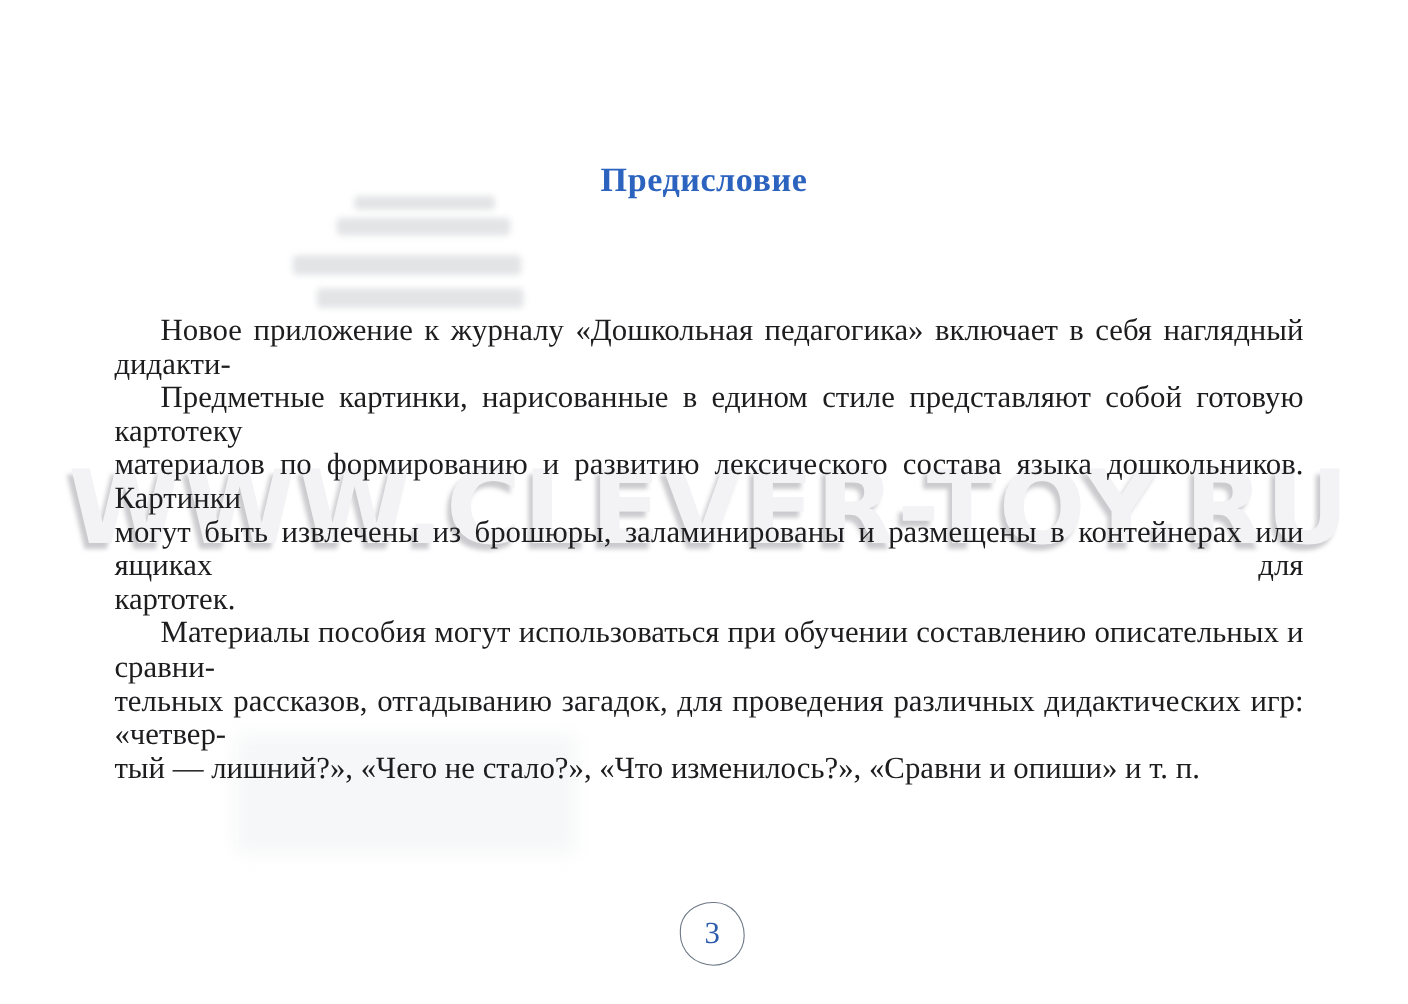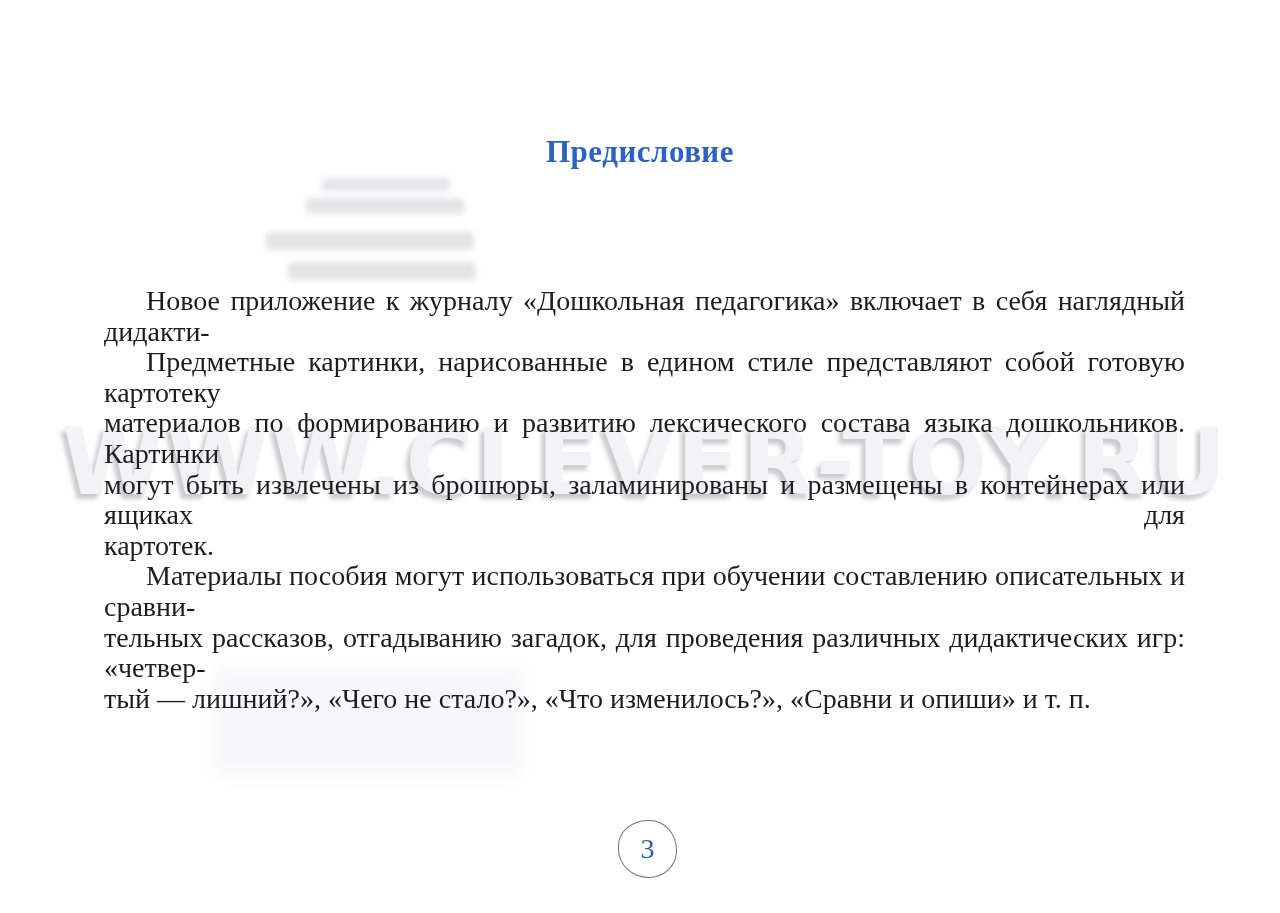--- a/index.html
+++ b/index.html
@@ -6,21 +6,21 @@
   .page{
     position:relative;
     width:1280px;height:913px;
     background:#ffffff;
     overflow:hidden;
     font-family:"Liberation Serif", serif;
   }
   .title{
     position:absolute;
     top:130px;left:0;right:0;
-    margin:4px;
+    margin:16px;
     text-align:center;
     font-size:31px;
     font-weight:bold;
     letter-spacing:0.5px;
     color:#2c63be;
     font-family:"Liberation Serif", serif;
   }
   .body-text{
     position:absolute;
     top:286px;left:104px;

